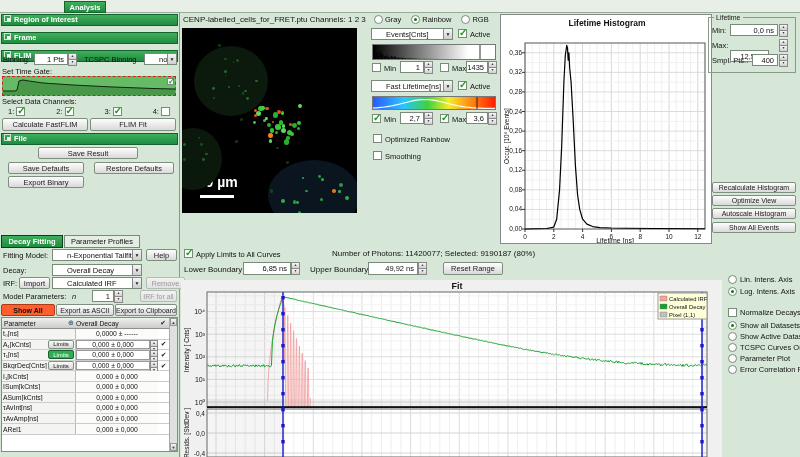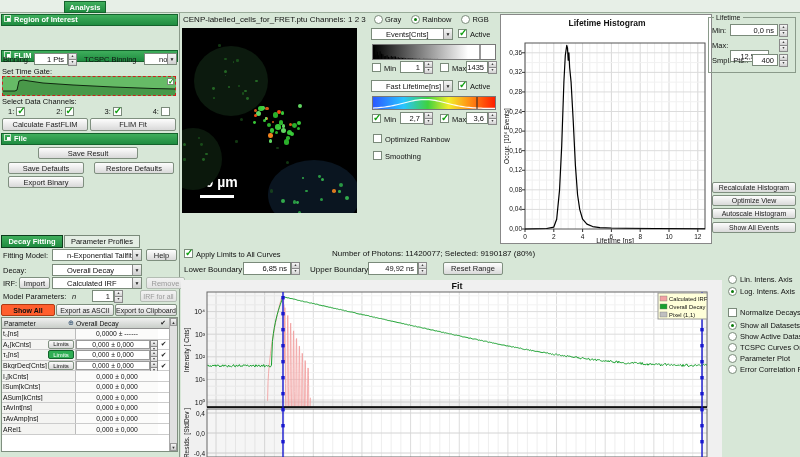--- a/index.html
+++ b/index.html
@@ -72,20 +72,24 @@
 <div id="app">
 
   <div id="topbar">
     <div class="atab">Analysis</div>
   </div>
 
   <div id="left-panel">
     <div class="sec" style="top:1px">
         <span class="sq"></span>
         <span>Region of Interest</span>
+      </div>
+    <div class="sec" style="top:19px">
+        <span class="sq"></span>
+        <span>Frame</span>
       </div>
     <div class="sec" style="top:37px">
         <span class="sq"></span>
         <span>FLIM</span>
       </div>
 
     <div class="lbl" style="left:3px;top:42px">Binning:</div>
     <div class="field" style="left:34px;top:40px;width:34px;height:12px">1 Pts</div>
     <div class="spin" style="left:68px;top:40px;height:12px">
         <div class="sparr">▲</div>

